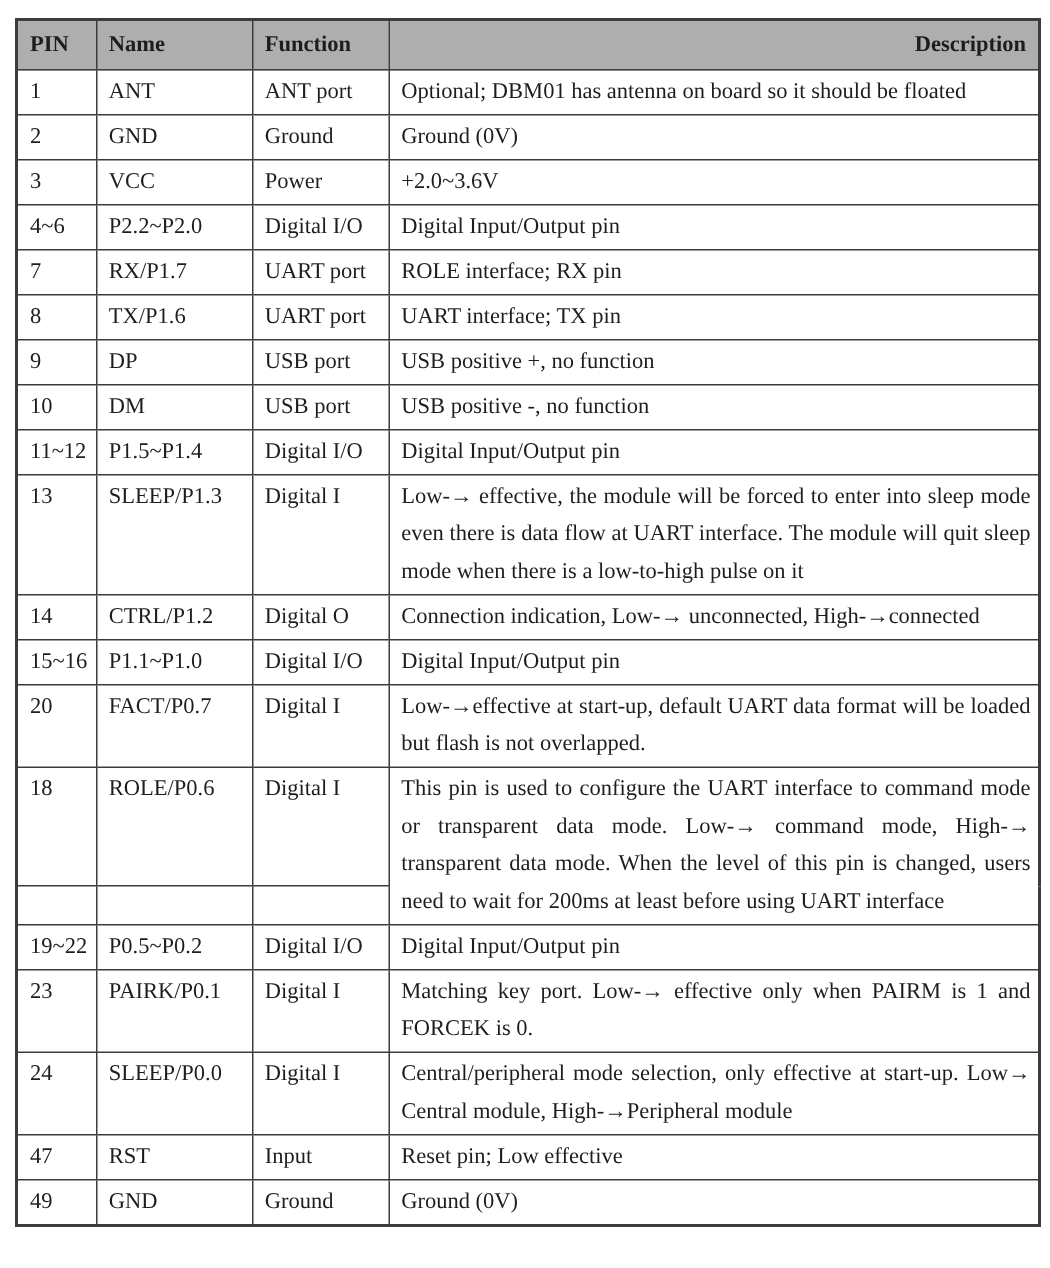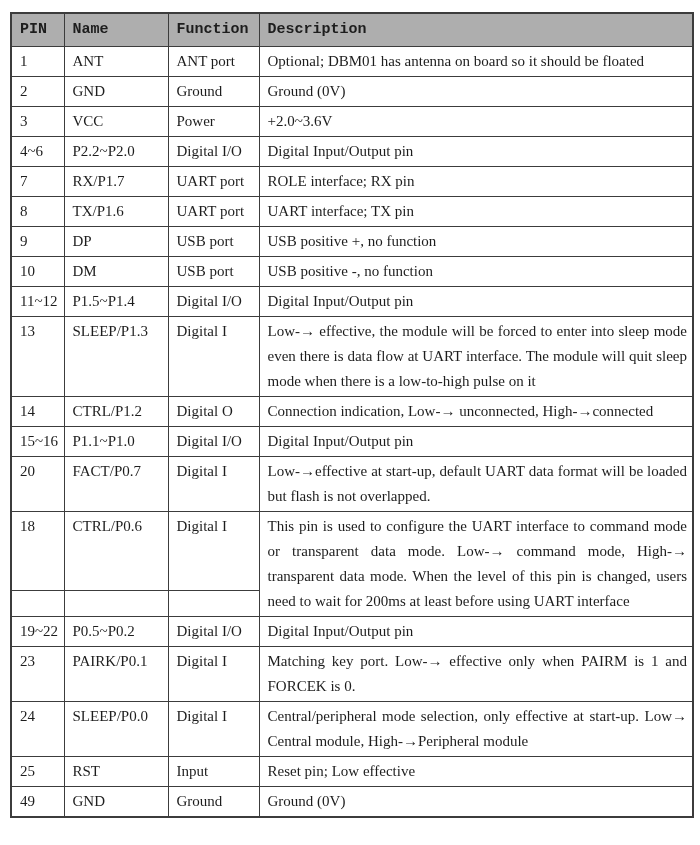--- a/index.html
+++ b/index.html
@@ -33,24 +33,23 @@
   .pin-table td {
     border: 1px solid var(--border);
   }
   .pin-table th {
     background: var(--header-bg);
     font-weight: bold;
     font-size: 15px;
     text-align: left;
     padding: 4px 8px;
     line-height: 24px;
-    font-family: Liberation Mono, monospace;
   }
   .pin-table th.col-description {
-    text-align: left;
+    text-align: right;
   }
   .pin-table td {
     font-size: 15px;
     line-height: 25px;
     padding: 2px 8px;
     vertical-align: top;
     overflow: hidden;
   }
   .pin-table td.col-description {
     text-align: justify;
@@ -157,21 +156,21 @@
           <td class="col-description">Digital Input/Output pin</td>
         </tr>
         <tr>
           <td class="col-pin">20</td>
           <td class="col-name">FACT/P0.7</td>
           <td class="col-function">Digital I</td>
           <td class="col-description">Low-→effective at start-up, default UART data format will be loaded but flash is not overlapped.</td>
         </tr>
         <tr>
           <td class="col-pin">18</td>
-          <td class="col-name">CTRL/P0.6</td>
+          <td class="col-name">ROLE/P0.6</td>
           <td class="col-function">Digital I</td>
           <td class="col-description" rowspan="2">This pin is used to configure the UART interface to command mode or transparent data mode. Low-→ command mode, High-→ transparent data mode. When the level of this pin is changed, users need to wait for 200ms at least before using UART interface</td>
         </tr>
         <tr class="continuation-row">
           <td></td>
           <td></td>
           <td></td>
         </tr>
         <tr>
           <td class="col-pin">19~22</td>
@@ -185,21 +184,21 @@
           <td class="col-function">Digital I</td>
           <td class="col-description">Matching key port. Low-→ effective only when PAIRM is 1 and FORCEK is 0.</td>
         </tr>
         <tr>
           <td class="col-pin">24</td>
           <td class="col-name">SLEEP/P0.0</td>
           <td class="col-function">Digital I</td>
           <td class="col-description">Central/peripheral mode selection, only effective at start-up. Low→ Central module, High-→Peripheral module</td>
         </tr>
         <tr>
-          <td class="col-pin">25</td>
+          <td class="col-pin">47</td>
           <td class="col-name">RST</td>
           <td class="col-function">Input</td>
           <td class="col-description">Reset pin; Low effective</td>
         </tr>
         <tr>
           <td class="col-pin">49</td>
           <td class="col-name">GND</td>
           <td class="col-function">Ground</td>
           <td class="col-description">Ground (0V)</td>
         </tr>

